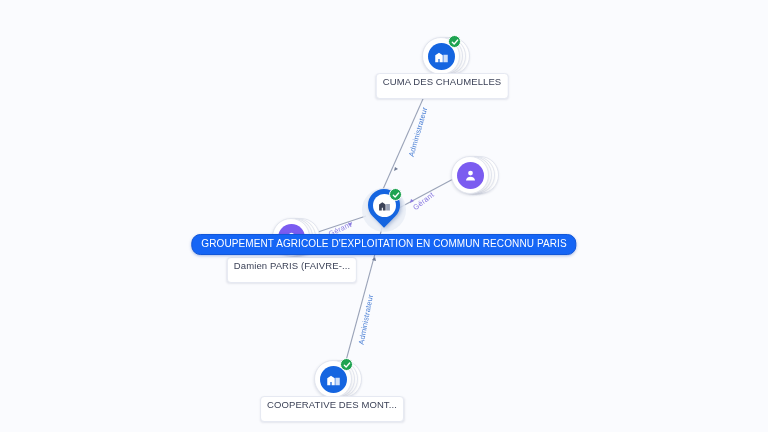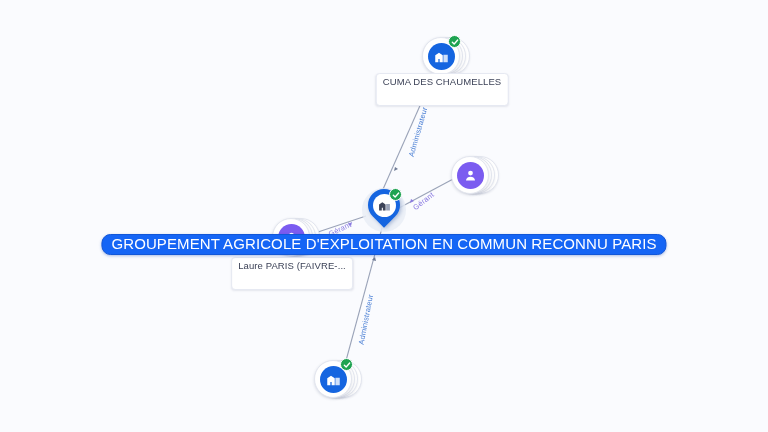--- a/index.html
+++ b/index.html
@@ -137,34 +137,34 @@
   }
   .pin-wrap .badge { left: 28px; top: 2px; }
 
   
   .node-label {
     position: absolute;
     transform: translateX(-50%);
     background: #ffffff;
     border: 1px solid #e6e9f2;
     border-radius: 4px;
-    padding: 2px 6px 17px 6px;
+    padding: 2px 6px 10px 6px;
     font-size: 9.5px;
     line-height: 12px;
     color: #3c4257;
     white-space: nowrap;
     box-shadow: 0 1px 2px rgba(40,50,90,0.10);
     letter-spacing: 0.1px;
   }
   .node-label.selected {
     background: #1565f5;
     border: 1px solid #1257d8;
     border-radius: 9px;
     color: #ffffff;
-    font-size: 15px;
+    font-size: 10px;
     padding: 3px 9px 4px 9px;
     letter-spacing: 0.1px;
     box-shadow: 0 1px 3px rgba(20,70,180,0.35);
     z-index: 40;
   }
 </style>
 </head>
 <body>
 
 <div id="canvas" style="background: rgb(250, 251, 254);">
@@ -239,21 +239,21 @@
       <div class="face">
         <div class="disc person">
           <svg width="15" height="15" viewBox="0 0 24 24" fill="#ffffff">
             <circle cx="12" cy="8" r="3.8"></circle>
             <path d="M4.8 20c0-3.8 3.2-6.2 7.2-6.2s7.2 2.4 7.2 6.2z"></path>
           </svg>
         </div>
       </div>
     </div>
   </div>
-  <div class="node-label" style="left:292px; top:257px;">Laure PARIS (FAIVRE-...</div>
+  <div class="node-label" style="left:292px; top:257px;">Damien PARIS (FAIVRE-...</div>
 
   <div class="node" style="left:334px; top:379px;">
     <div class="stack">
       <div class="sheet s3"></div>
       <div class="sheet s2"></div>
       <div class="sheet s1"></div>
       <div class="face">
         <div class="disc company">
           <svg width="15" height="15" viewBox="0 0 24 24" fill="#ffffff">
             <path d="M2 21V10l6-4 6 4v11h-5v-5H7v5H2z"></path>
@@ -261,20 +261,21 @@
           </svg>
         </div>
       </div>
       <div class="badge">
         <svg width="8" height="8" viewBox="0 0 24 24" fill="none" stroke="#ffffff" stroke-width="4" stroke-linecap="round" stroke-linejoin="round">
           <path d="M4 12.5l5.5 5.5L20 6"></path>
         </svg>
       </div>
     </div>
   </div>
+  <div class="node-label" style="left:332px; top:396px;">COOPERATIVE DES MONT...</div>
 
   <div class="node" style="left:384px; top:211px; z-index:30;">
     <div class="pin-wrap">
       <div class="pin-halo"></div>
       <div class="pin"></div>
       <div class="pin-inner">
         <svg width="13" height="13" viewBox="0 0 24 24" fill="#3c4257">
           <path d="M2 21V10l6-4 6 4v11h-5v-5H7v5H2z"></path>
           <path d="M15 21V9h7v12h-7zm1.6-9.5h1.6v1.6h-1.6v-1.6zm3 0h1.6v1.6h-1.6v-1.6zm-3 3h1.6v1.6h-1.6v-1.6zm3 0h1.6v1.6h-1.6v-1.6z" fill="#9aa3b8"></path>
         </svg>

